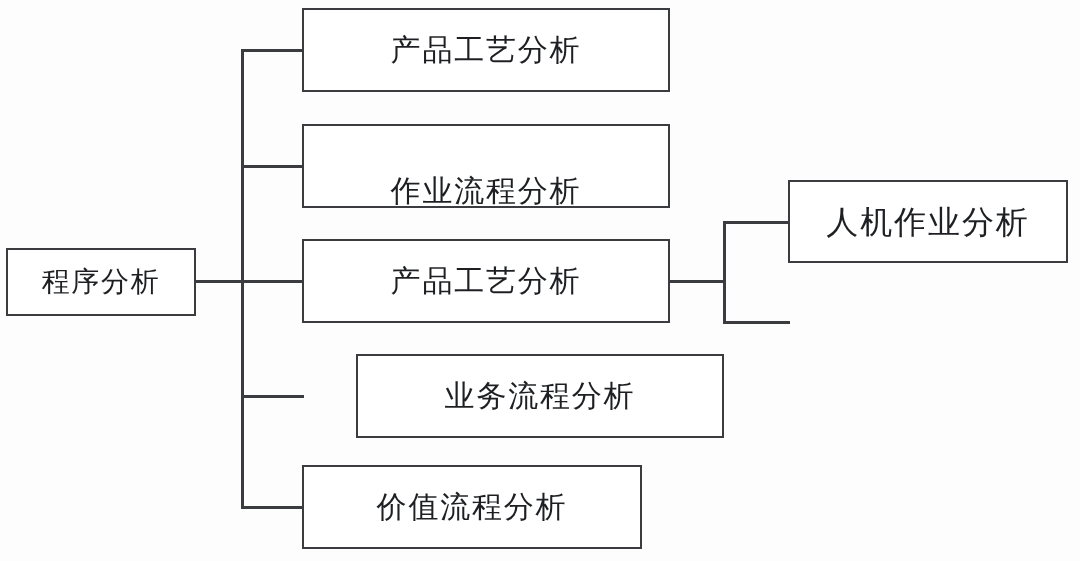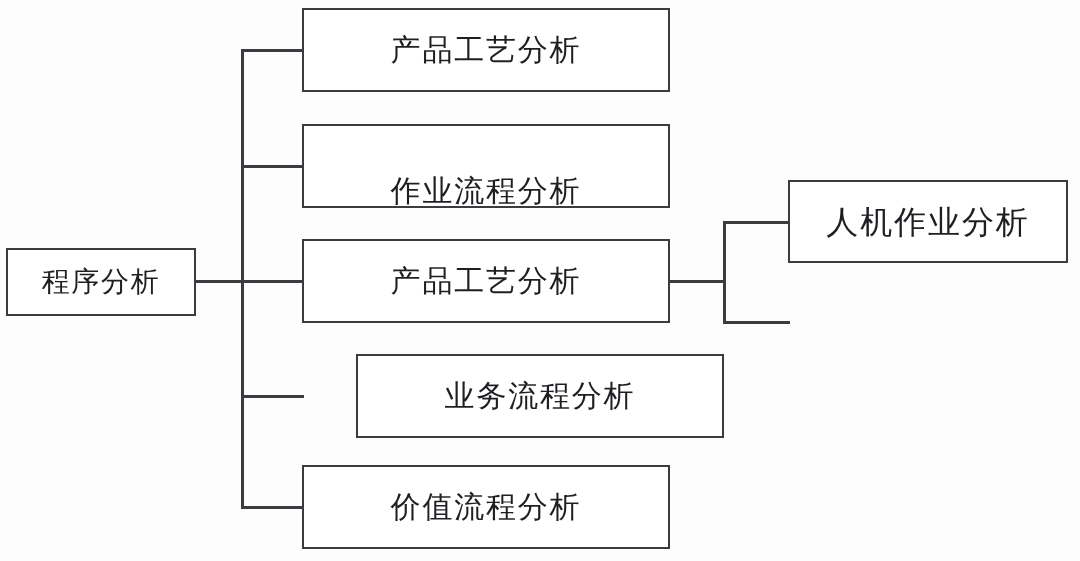--- a/index.html
+++ b/index.html
@@ -85,21 +85,21 @@
   </div>
 
   <div class="node node-mid" style="left:302px; top:239px; width:368px; height:84px;">
     <span>产品工艺分析</span>
   </div>
 
   <div class="node node-mid" style="left:318px; top:354px; width:368px; height:84px;margin-left:38px;">
     <span>业务流程分析</span>
   </div>
 
-  <div class="node node-mid" style="left:302px; top:465px; width:368px; height:84px;">
+  <div class="node node-mid" style="left:302px; top:465px; width:340px; height:84px;">
     <span>价值流程分析</span>
   </div>
 
   <div class="conn conn-h" style="left:670px; top:280px; width:55px;"></div>
 
   <div class="conn conn-v" style="left:723px; top:221px; height:103px;"></div>
 
   <div class="conn conn-h" style="left:723px; top:221px; width:67px;"></div>
   <div class="conn conn-h" style="left:723px; top:321px; width:67px;"></div>
 

